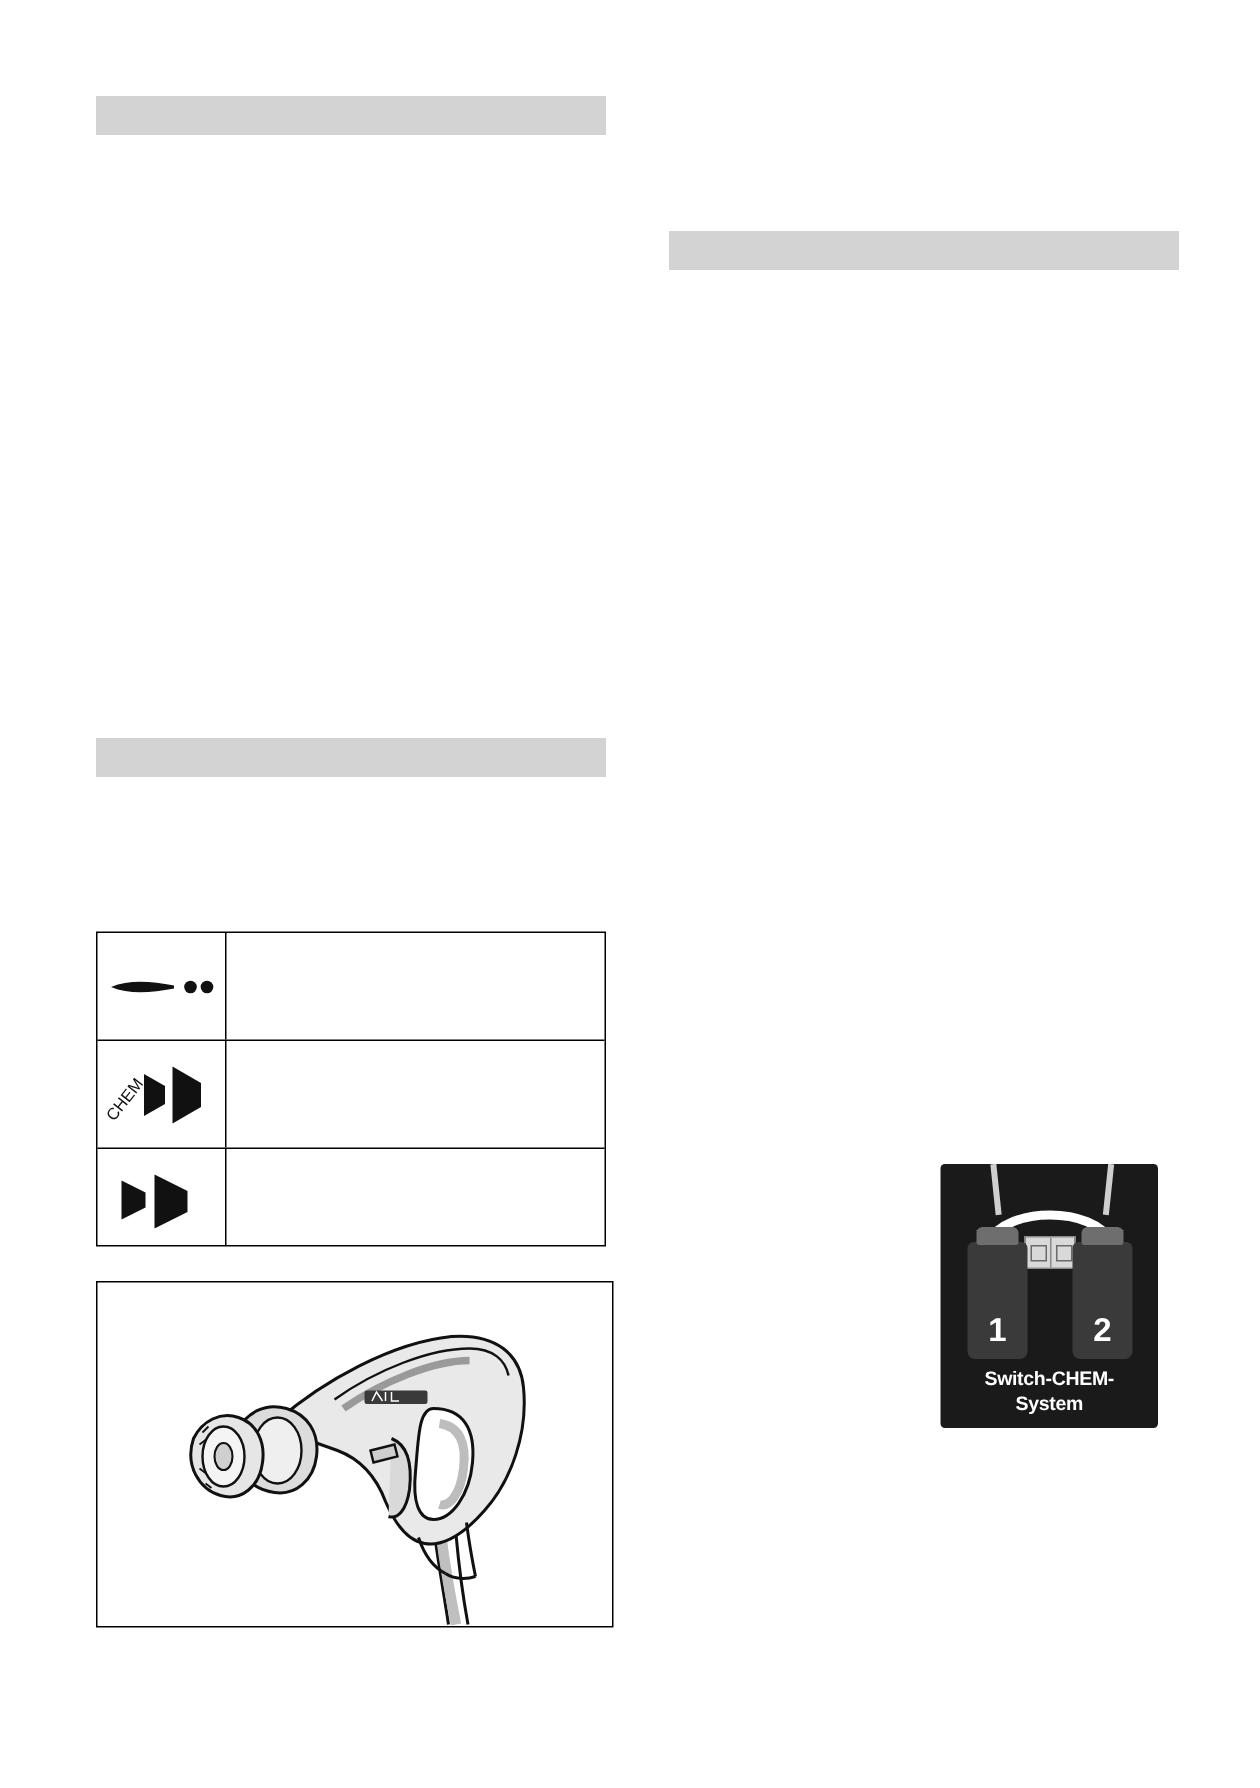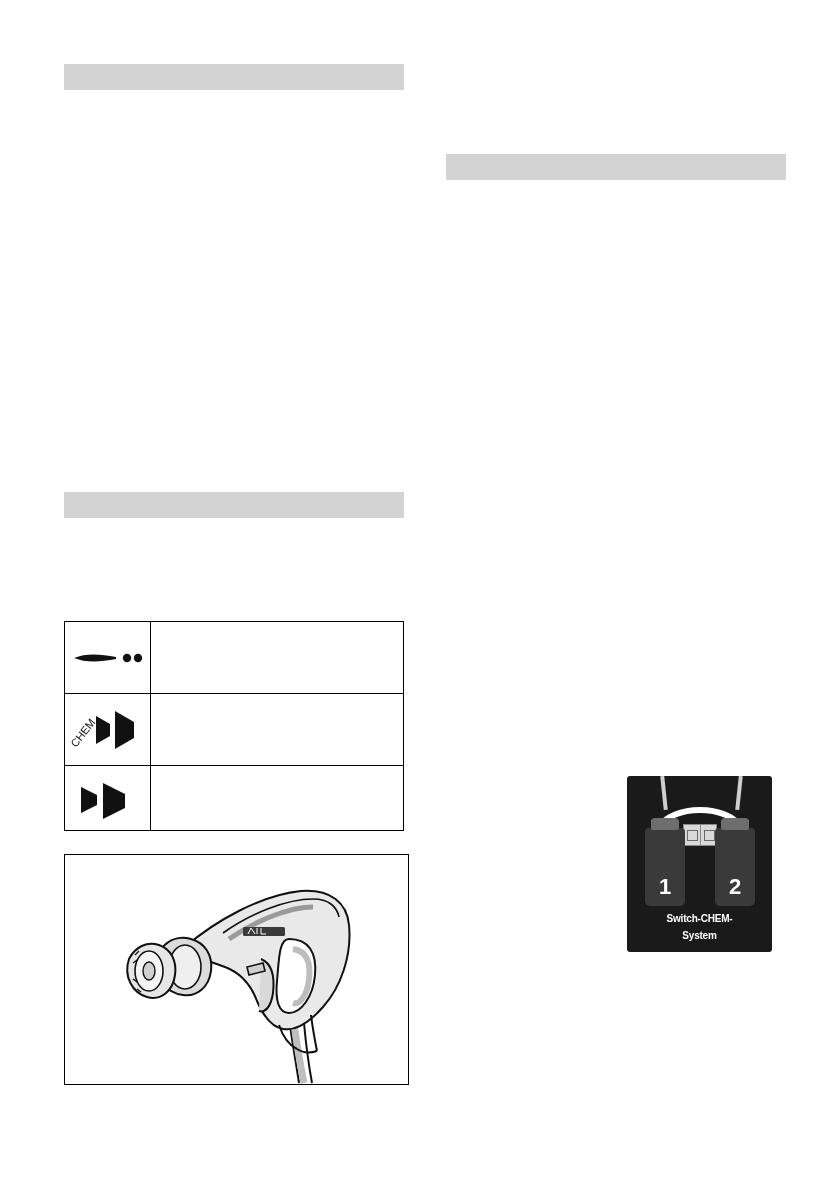--- a/index.html
+++ b/index.html
@@ -96,21 +96,21 @@
     border-radius: 3px;
     color: #ffffff;
     overflow: hidden;
   }
   .chem-sticker .label {
     position: absolute;
     left: 0;
     right: 0;
     bottom: 8px;
     text-align: center;
-    font-size: 10px;
+    font-size: 13px;
     font-weight: bold;
     line-height: 17px;
     letter-spacing: -0.2px;
     margin-top: 18px;
   }
   .bottle {
     position: absolute;
     width: 40px;
     height: 78px;
     background: #3a3a3a;

